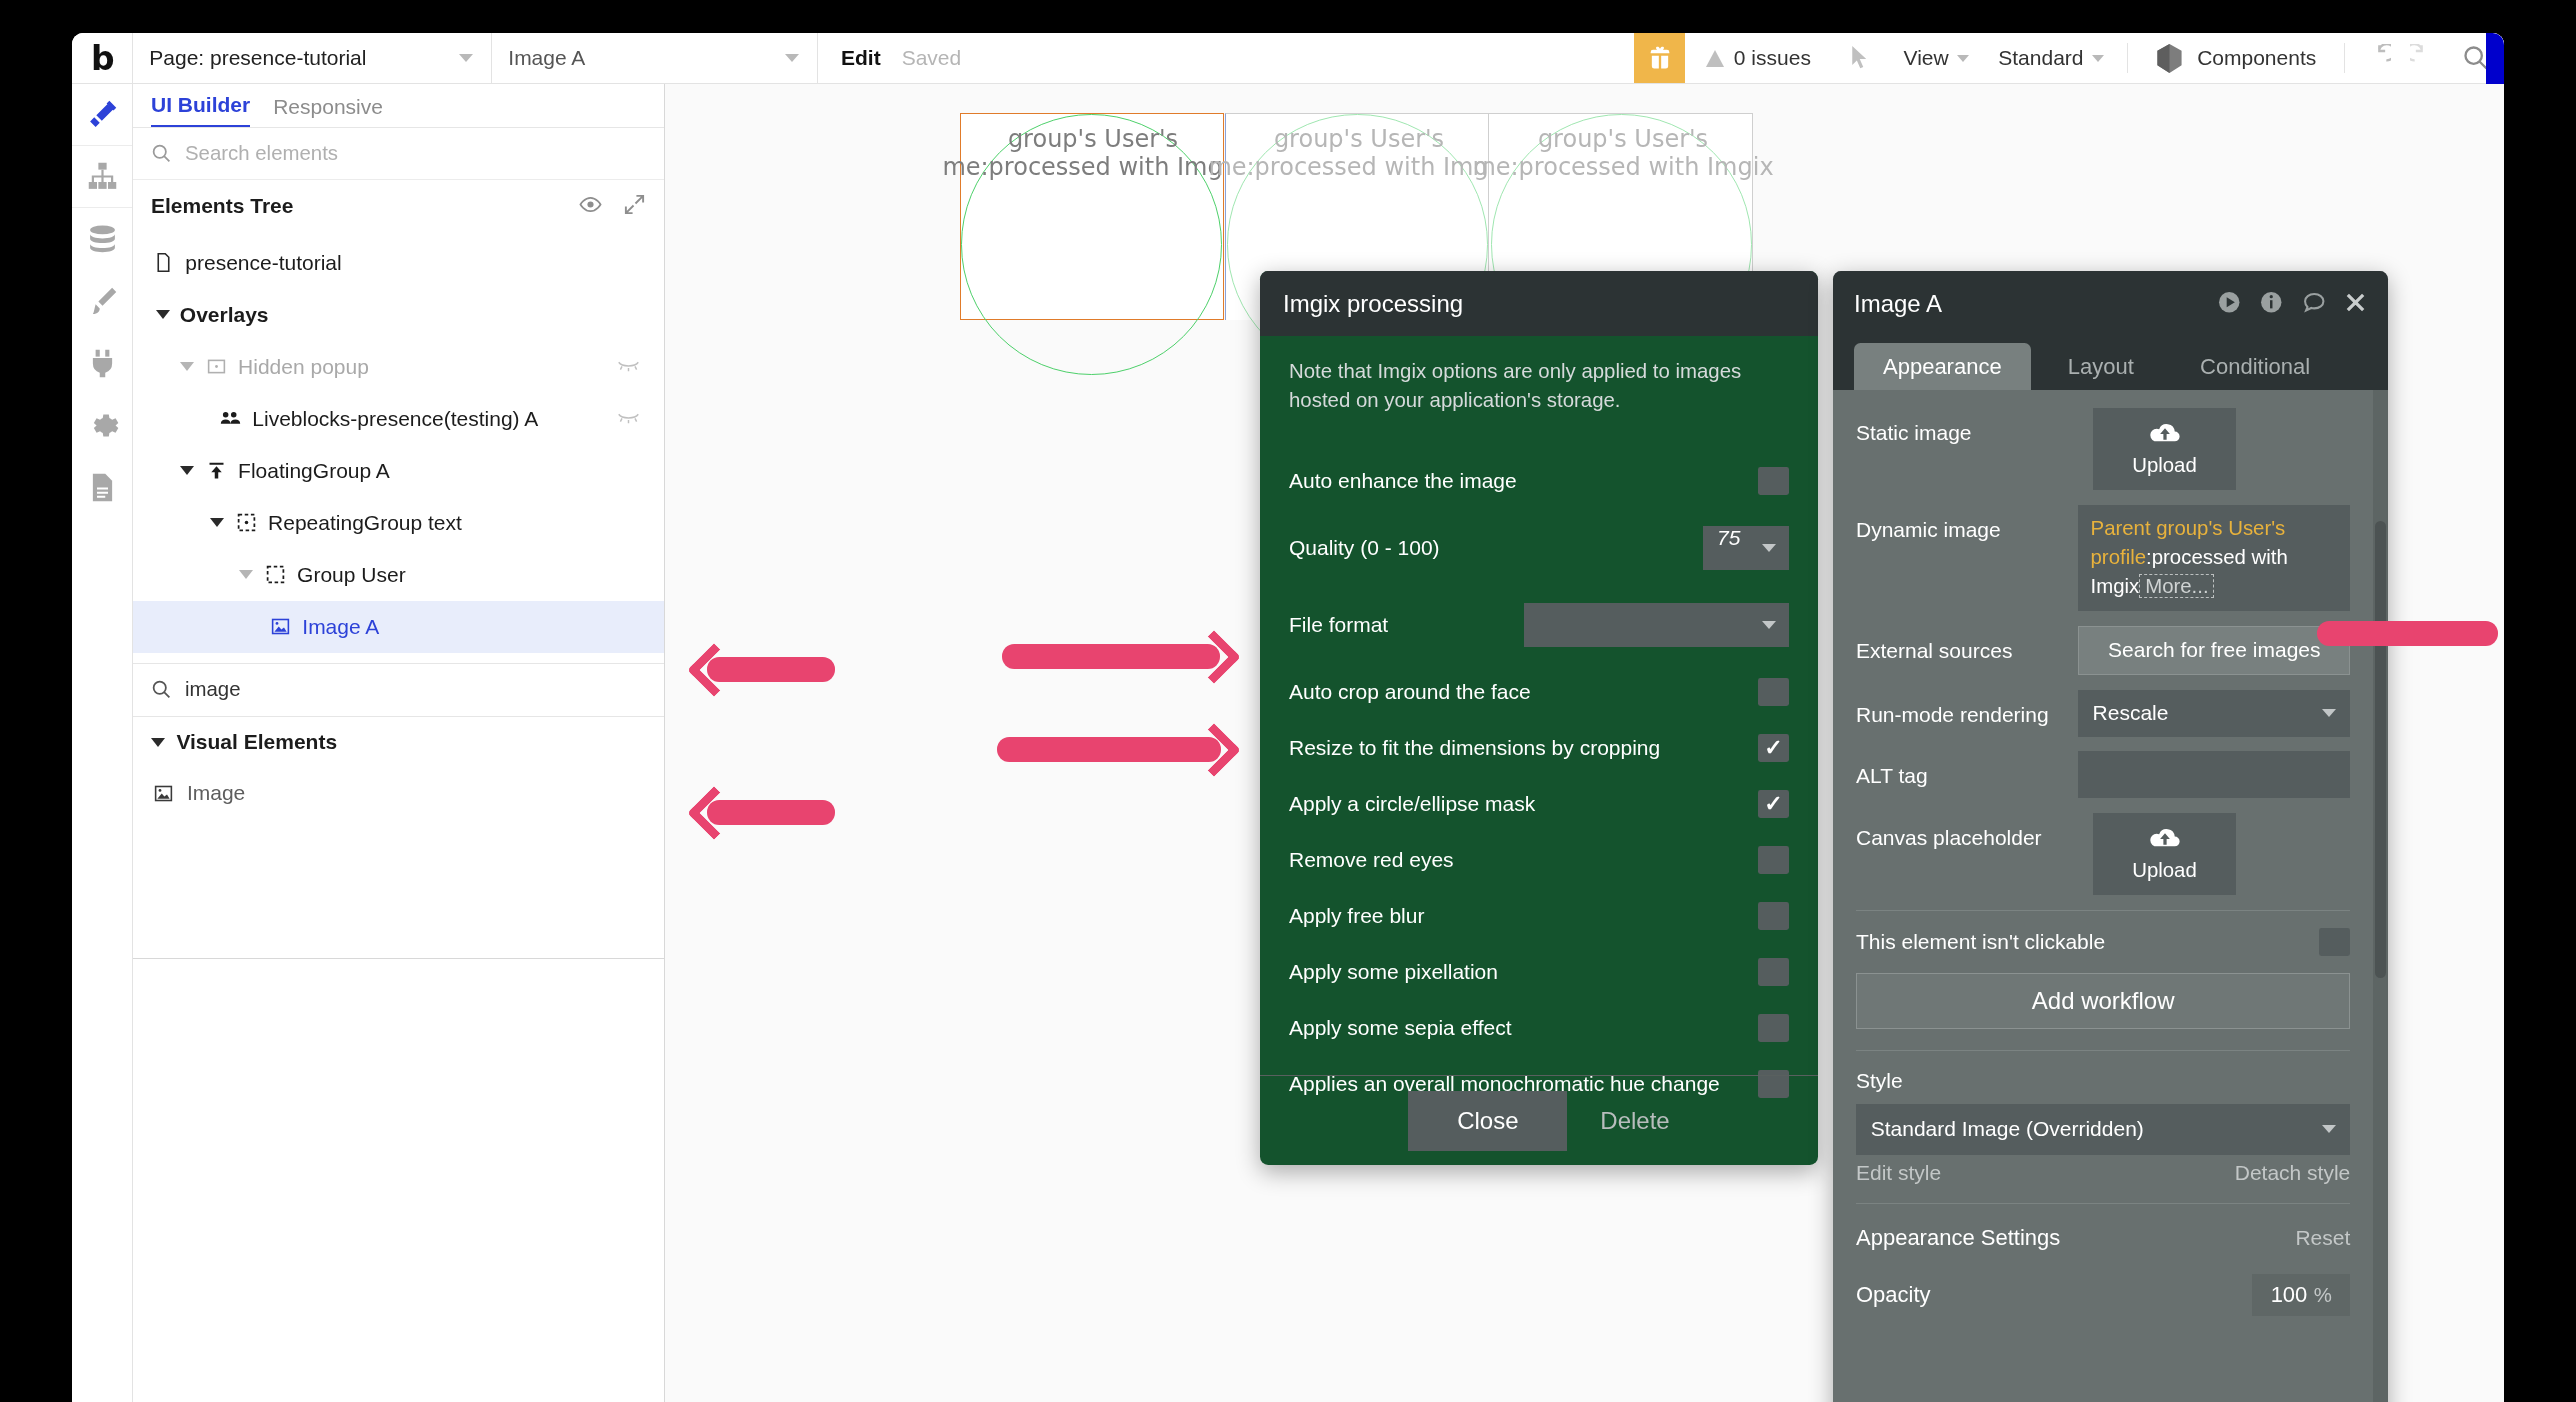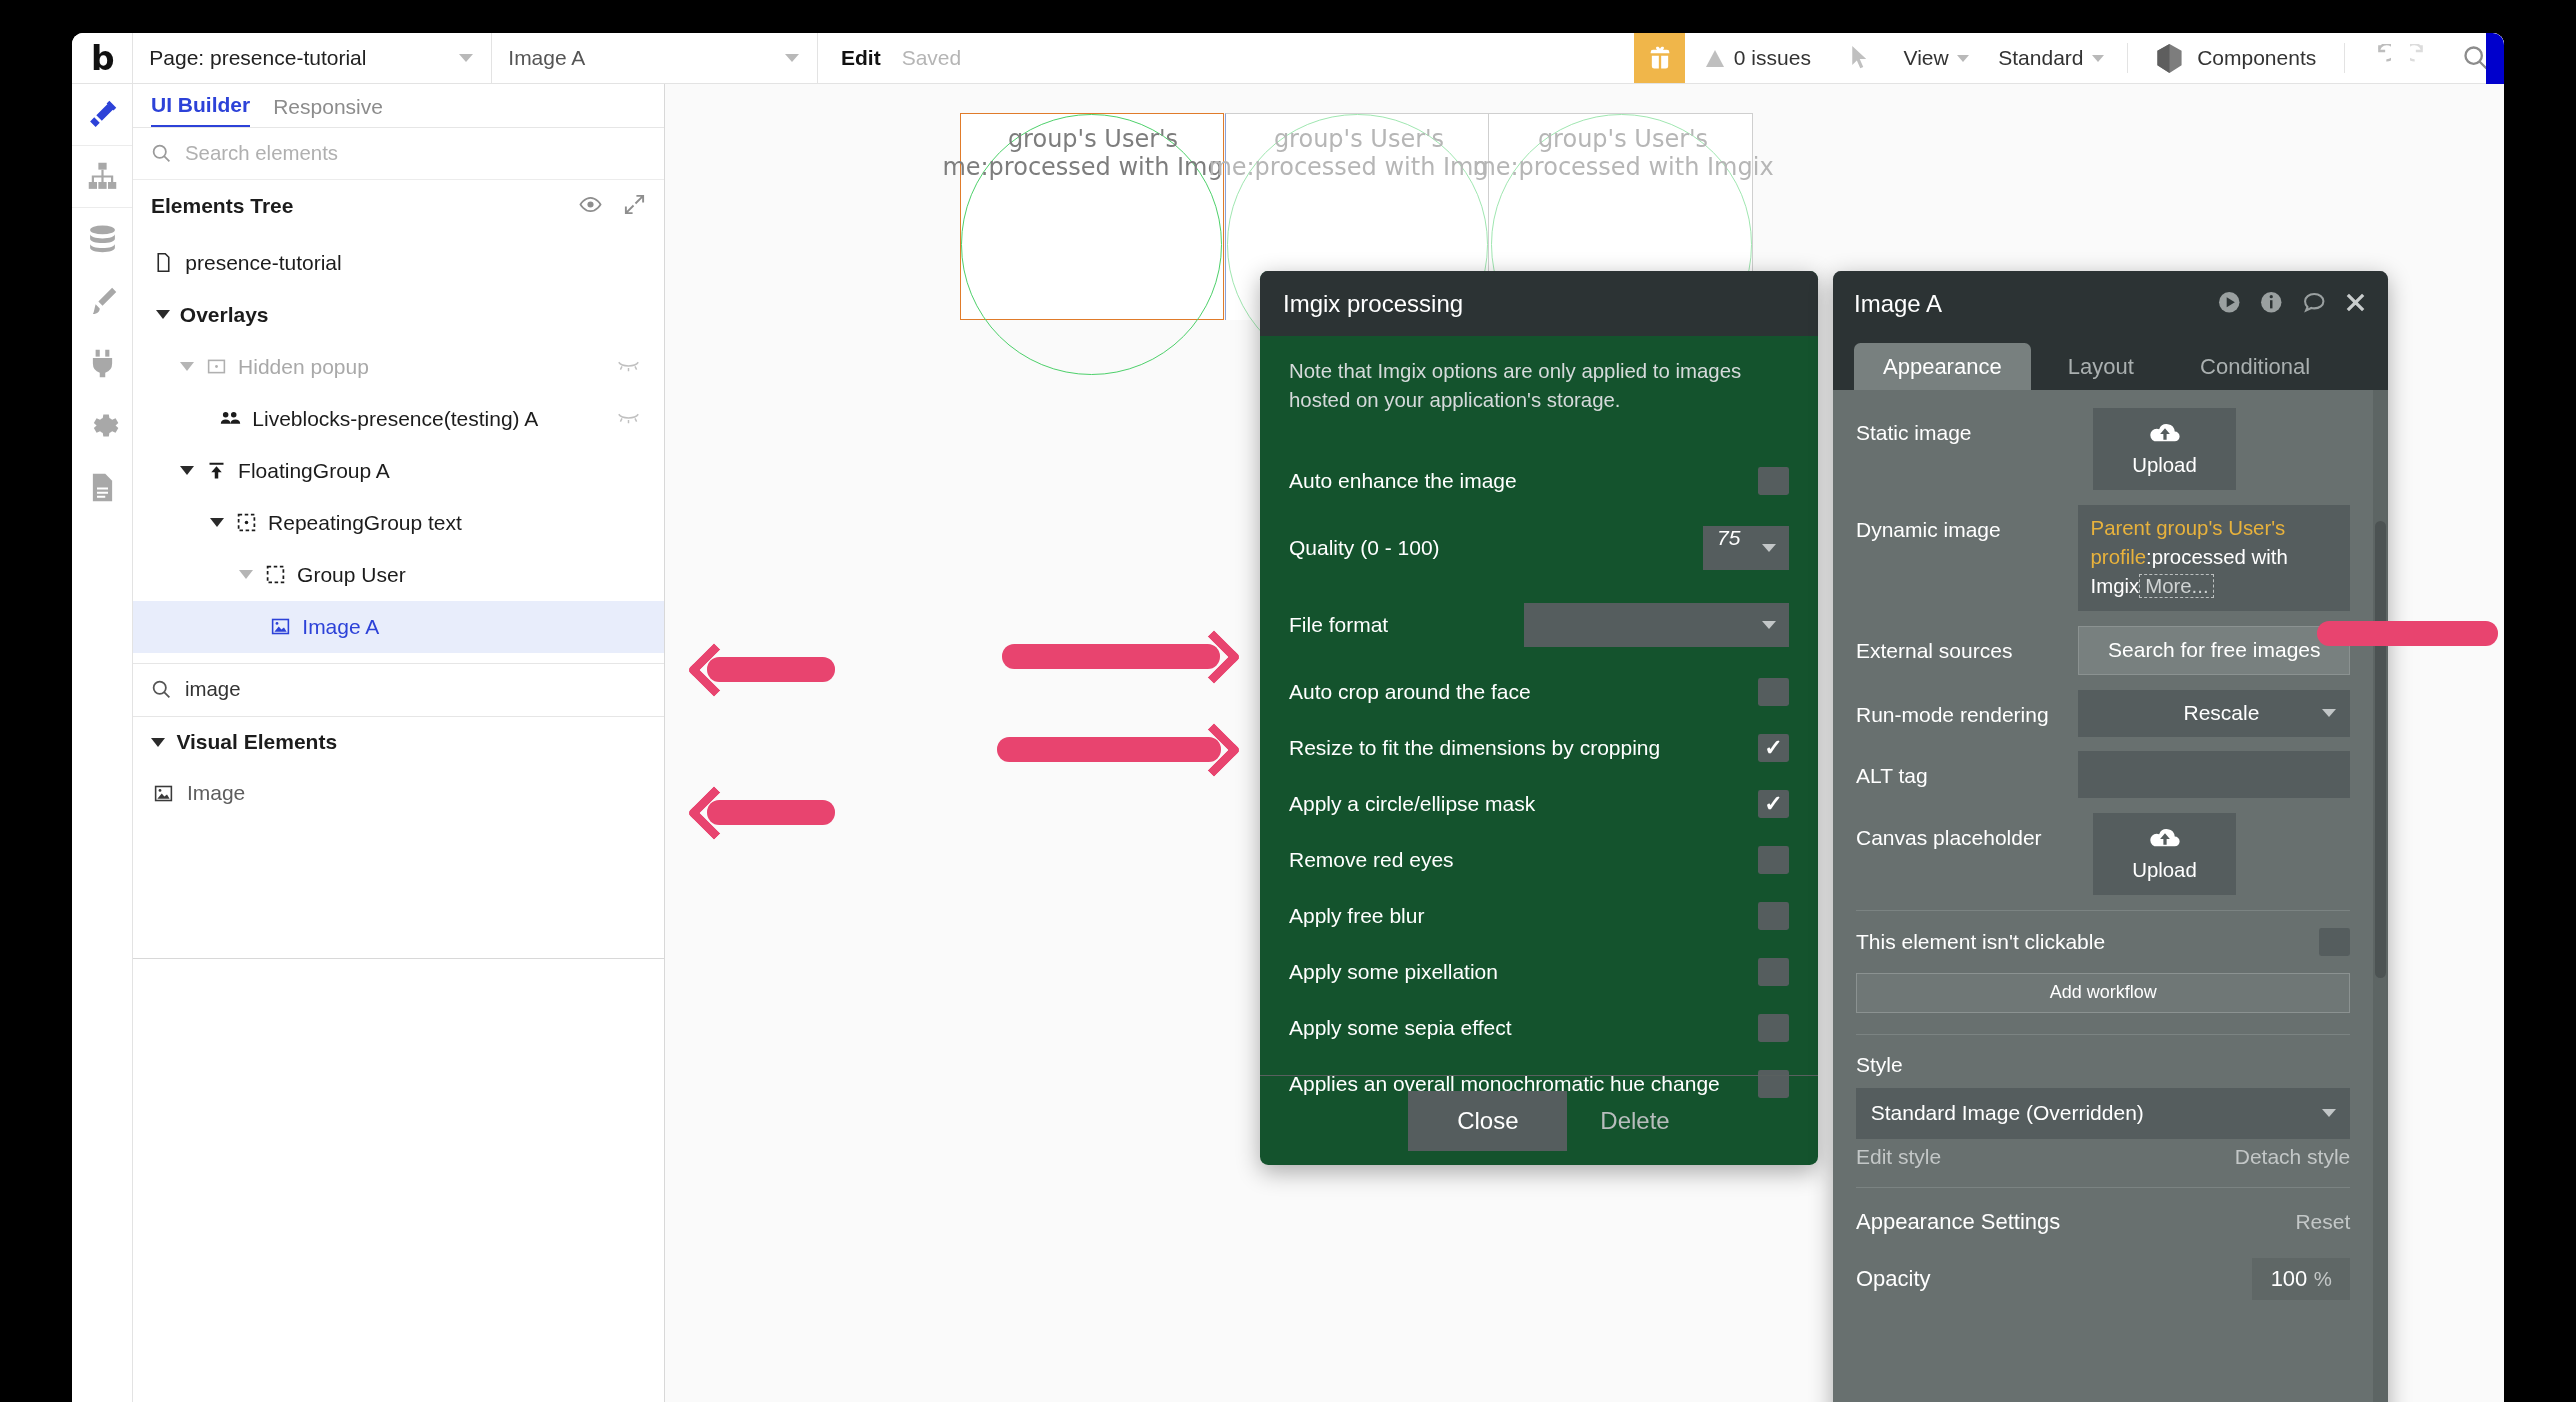--- a/index.html
+++ b/index.html
@@ -155,31 +155,31 @@
   .upload { width:143px; height:82px; background:#555d5e; display:flex;
      flex-direction:column; align-items:center; justify-content:center; gap:6.5px; }
   .upload .cap { font-size:20.4px; color:#fff; }
   .dyn { width:290px; background:#555d5e; padding:9.8px 13px; font-size:20.4px;
      line-height:1.42; color:#fff; }
   .dyn .y { color:#e8b23c; }
   .dyn .more { border:0.8px dashed #bcc0c0; padding:0 4.9px; color:#cfd3d3; }
   .btn-free { width:290px; height:49px; background:#78807f; color:#fff; font-size:21px;
      display:flex; align-items:center; justify-content:center; border:0.8px solid #8b9291;}
   .ddl { width:290px; height:47px; background:#555d5e; position:relative;
-     display:flex; align-items:center; padding-left:14.7px;justify-content:center; }
+     display:flex; align-items:center; padding-left:14.7px; }
   .ddl .v { font-size:21px; color:#fff; }
   .ddl .c { position:absolute; right:14.7px; top:19.6px; width:0;height:0;
      border-left:7.3px solid transparent;border-right:7.3px solid transparent;
      border-top:8.2px solid #c2c6c7; }
   .tfield { width:290px; height:47px; background:#555d5e; }
   .divider { height:0.8px; background:#7b8382; margin:11.4px 0 0 0; }
   .clickrow { display:flex; align-items:center; padding-top:18px; }
   .clickrow .lbl { flex:1; font-size:21px; color:#fff; }
-  .btn-wf { margin-top:16.3px; width:100%; height:40px; border:0.8px solid #8b9291;
-     background:#6f7776; color:#fff; font-size:18px; display:flex;
+  .btn-wf { margin-top:16.3px; width:100%; height:56px; border:0.8px solid #8b9291;
+     background:#6f7776; color:#fff; font-size:24px; display:flex;
      align-items:center; justify-content:center; }
   .sec-lbl { font-size:21px; color:#fff; margin:18px 0 11.4px 0; }
   .style-sel { width:100%; height:51px; background:#555d5e; position:relative;
      display:flex; align-items:center; padding-left:14.7px; }
   .style-sel .v { font-size:21px; color:#fff; }
   .style-sel .c { position:absolute; right:14.7px; top:21px; width:0;height:0;
      border-left:7.3px solid transparent;border-right:7.3px solid transparent;
      border-top:8.2px solid #c2c6c7; }
   .style-links { display:flex; justify-content:space-between; margin-top:6.5px; }
   .style-links span { font-size:21px; color:#c3c7c7; }

